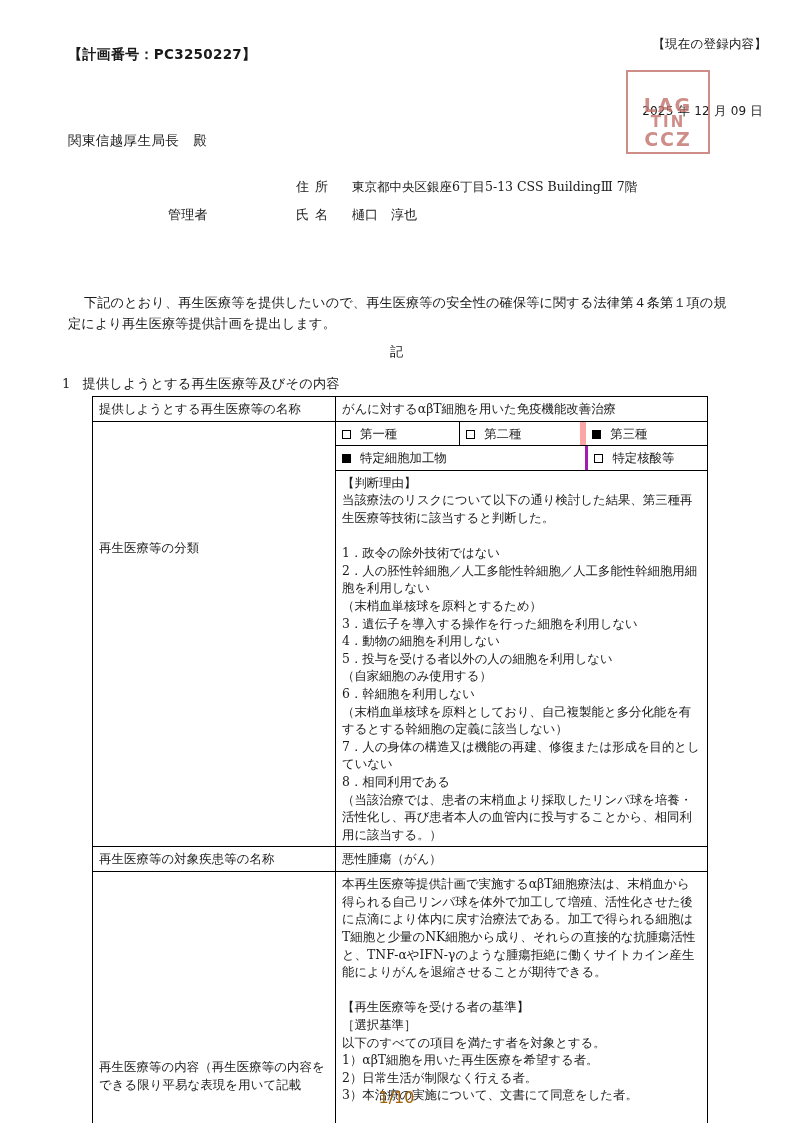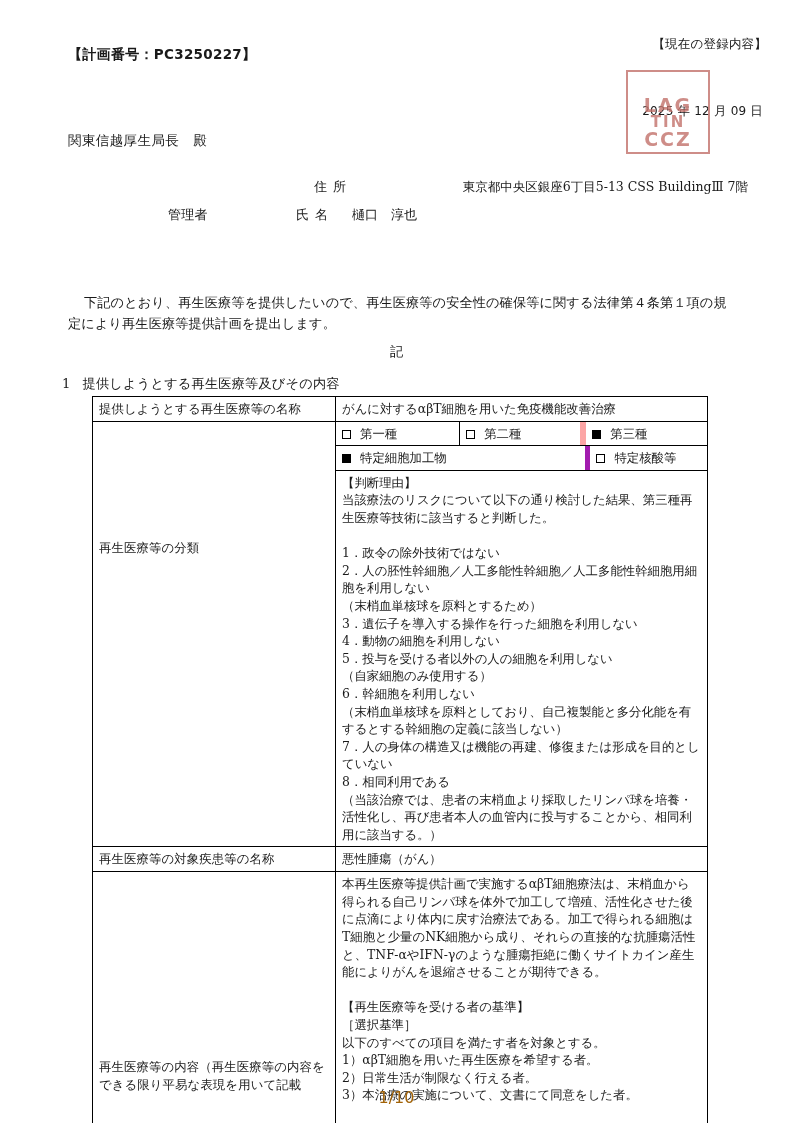--- a/index.html
+++ b/index.html
@@ -134,21 +134,21 @@
     line-height: 18px;
   }
   .inst-val {
     flex: 1;
     line-height: 18px;
     font-family: "DejaVu Serif", "Liberation Serif", serif;
   }
   .inst-val.mono-ish {
     font-size: 12.5px;
   }
-  .inst-row.r2 { margin-top: 8px; text-align: right; }
+  .inst-row.r2 { margin-top: 8px; }
   .inst-row.r3 { margin-top: 7px; }
 
   .lead {
     position: absolute;
     left: 68px;
     top: 292px;
     width: 660px;
     font-size: 13.2px;
     line-height: 21px;
     text-indent: 16px;
@@ -296,21 +296,21 @@
             </tr>
           </tbody>
             </table>
         </td>
       </tr>
       <tr>
         <td style="padding:0">
           <table style="width:100%;border-collapse:collapse;table-layout:fixed">
             <tbody>
                 <tr>
-              <td style="border:none;border-right:5px solid #a21caf;width:64%" class="cb-cell"><span class="cb on"></span><span>特定細胞加工物</span></td>
+              <td style="border:none;border-right:3px solid #a21caf;width:64%" class="cb-cell"><span class="cb on"></span><span>特定細胞加工物</span></td>
               <td style="border:none" class="cb-cell"><span class="cb"></span><span>特定核酸等</span></td>
             </tr>
           </tbody>
             </table>
         </td>
       </tr>
       <tr>
         <td class="cell-pad-lg">
             <div class="body-text">【判断理由】
 当該療法のリスクについて以下の通り検討した結果、第三種再生医療等技術に該当すると判断した。

